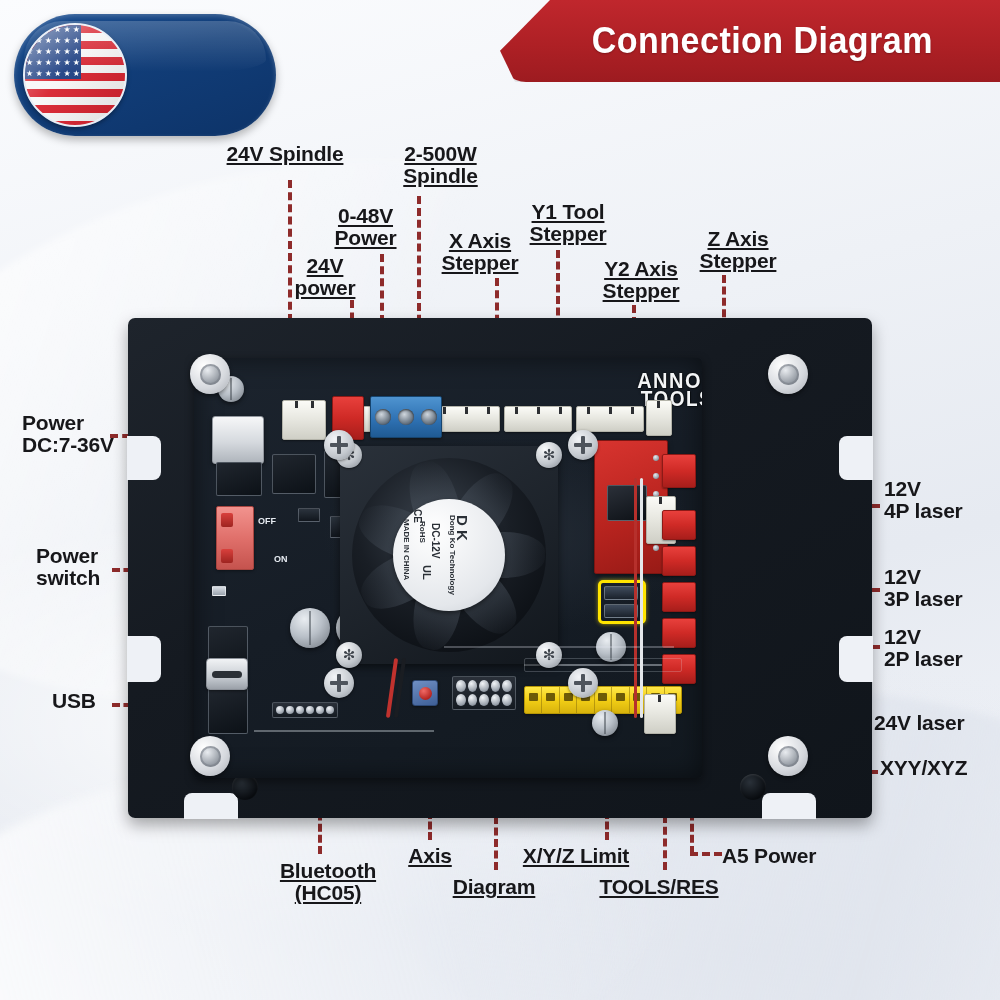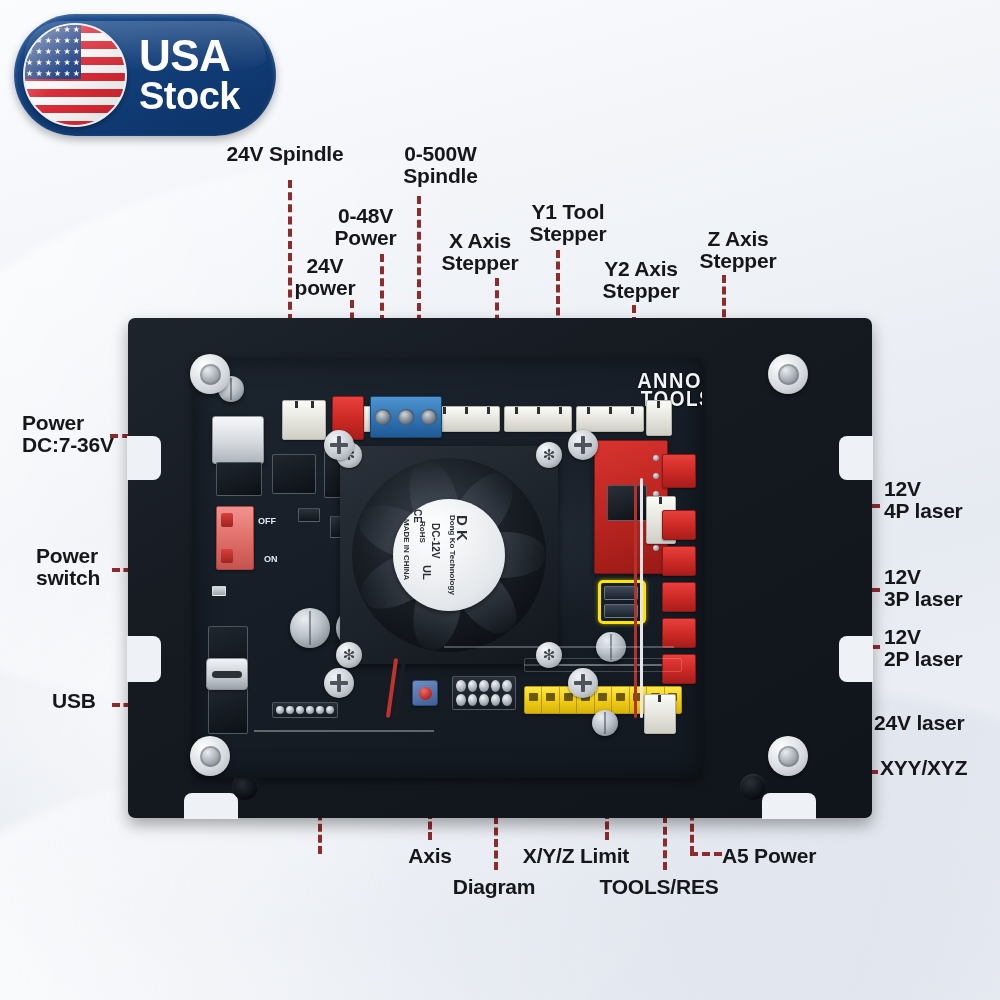--- a/index.html
+++ b/index.html
@@ -81,21 +81,21 @@
   #usa-text { margin-left: 12px; color: #fff; }
   #usa-line1 { font-size: 44px; font-weight: bold; line-height: .98; letter-spacing: -.5px; }
   #usa-line2 { font-size: 38px; font-weight: bold; line-height: 1.05; letter-spacing: -.5px; }
 
   
   .lbl {
     position: absolute; color: #17171a; font-weight: bold;
     font-size: 21px; line-height: 1.06; white-space: pre-line;
     letter-spacing: -.2px;
   }
-  .lbl.c { text-align: center; }
+  .lbl.c { text-align: center; text-decoration: underline; }
   .lbl.l { text-align: left; }
 
   
   .lead { position: absolute; }
   .lead.v { width: 0; border-left: 4px dashed #8e2b2b; }
   .lead.h { height: 0; border-top: 4px dashed #8e2b2b; }
 
   
   #board-wrap { position: absolute; left: 128px; top: 318px; width: 744px; height: 500px; }
 
@@ -347,20 +347,23 @@
 </style>
 </head>
 <body>
 
 <div id="stage">
 
   <div class="swoosh sw1"></div>
   <div class="swoosh sw2"></div>
   <div class="swoosh sw3"></div>
 
+  <div id="banner">
+    <div id="banner-title">Connection  Diagram</div>
+  </div>
 
   <div id="usa-badge">
     <div id="flag-circle">
       <div id="flag-canton">
         <span>★</span>
           <span>★</span>
         <span>★</span>
           <span>★</span>
         <span>★</span>
           <span>★</span>
@@ -384,28 +387,24 @@
           <span>★</span>
         <span>★</span>
           <span>★</span>
         <span>★</span>
           <span>★</span>
         <span>★</span>
           <span>★</span>
       </div>
       <div id="flag-gloss"></div>
     </div>
-    <div id="usa-text">
-      <div id="usa-line1">USA</div>
-      <div id="usa-line2">Stock</div>
-    </div>
   </div>
 
   <div class="lbl c" style="left:205px; top:143px; width:160px;">24V Spindle</div>
-  <div class="lbl c" style="left:378px; top:143px; width:125px;">0-500W
+  <div class="lbl c" style="left:378px; top:143px; width:125px;">2-500W
 Spindle</div>
   <div class="lbl c" style="left:313px; top:205px; width:105px;">0-48V
 Power</div>
   <div class="lbl c" style="left:281px; top:255px; width:88px;">24V
 power</div>
   <div class="lbl c" style="left:433px; top:230px; width:94px;">X Axis
 Stepper</div>
   <div class="lbl c" style="left:516px; top:201px; width:104px;">Y1 Tool
 Stepper</div>
   <div class="lbl c" style="left:589px; top:258px; width:104px;">Y2 Axis
@@ -444,20 +443,22 @@
   <div class="lbl l" style="left:874px; top:712px; width:124px;">24V laser</div>
   <div class="lbl l" style="left:880px; top:757px; width:120px;">XYY/XYZ</div>
 
   <div class="lead h" style="left:806px; top:504px; width:74px;"></div>
   <div class="lead v" style="left:808px; top:486px; height:20px;"></div>
   <div class="lead h" style="left:800px; top:588px; width:80px;"></div>
   <div class="lead h" style="left:800px; top:645px; width:80px;"></div>
   <div class="lead h" style="left:800px; top:704px; width:72px;"></div>
   <div class="lead h" style="left:800px; top:770px; width:78px;"></div>
 
+  <div class="lbl c" style="left:258px; top:860px; width:140px;">Bluetooth
+(HC05)</div>
   <div class="lbl c" style="left:384px; top:845px; width:92px;">Axis</div>
   <div class="lbl c" style="left:432px; top:876px; width:124px;">Diagram</div>
   <div class="lbl c" style="left:505px; top:845px; width:142px;">X/Y/Z Limit</div>
   <div class="lbl c" style="left:585px; top:876px; width:148px;">TOOLS/RES</div>
   <div class="lbl l" style="left:722px; top:845px; width:110px;">A5 Power</div>
 
   <div class="lead v" style="left:318px; top:768px; height:86px;"></div>
   <div class="lead v" style="left:428px; top:790px; height:50px;"></div>
   <div class="lead v" style="left:494px; top:770px; height:100px;"></div>
   <div class="lead v" style="left:605px; top:790px; height:50px;"></div>
@@ -516,21 +517,21 @@
         <div class="hole"></div>
         <div class="hole"></div>
         <div class="hole"></div>
       </div>
 
       <div id="pwrsw" style="left:22px; top:148px; width:38px; height:64px;">
         <div class="knob" style="top:6px;"></div>
         <div class="knob" style="top:42px;"></div>
       </div>
       <div class="swlabel" style="left:64px; top:158px;">OFF</div>
-      <div class="swlabel" style="left:70px; top:196px;">ON</div>
+      <div class="swlabel" style="left:80px; top:196px;">ON</div>
 
       <div class="chip" style="left:78px; top:96px; width:44px; height:40px;"></div>
       <div class="chip" style="left:130px; top:92px; width:36px; height:48px;"></div>
       <div class="chip" style="left:22px; top:104px; width:46px; height:34px;"></div>
       <div class="smd" style="left:104px; top:150px; width:22px; height:14px;"></div>
       <div class="smd" style="left:136px; top:158px; width:30px; height:22px;"></div>
       <div class="smd light" style="left:18px; top:228px; width:14px; height:10px;"></div>
       <div class="smd" style="left:180px; top:128px; width:18px; height:12px;"></div>
       <div class="smd" style="left:204px; top:130px; width:16px; height:12px;"></div>
       <div class="smd" style="left:180px; top:152px; width:16px; height:12px;"></div>

